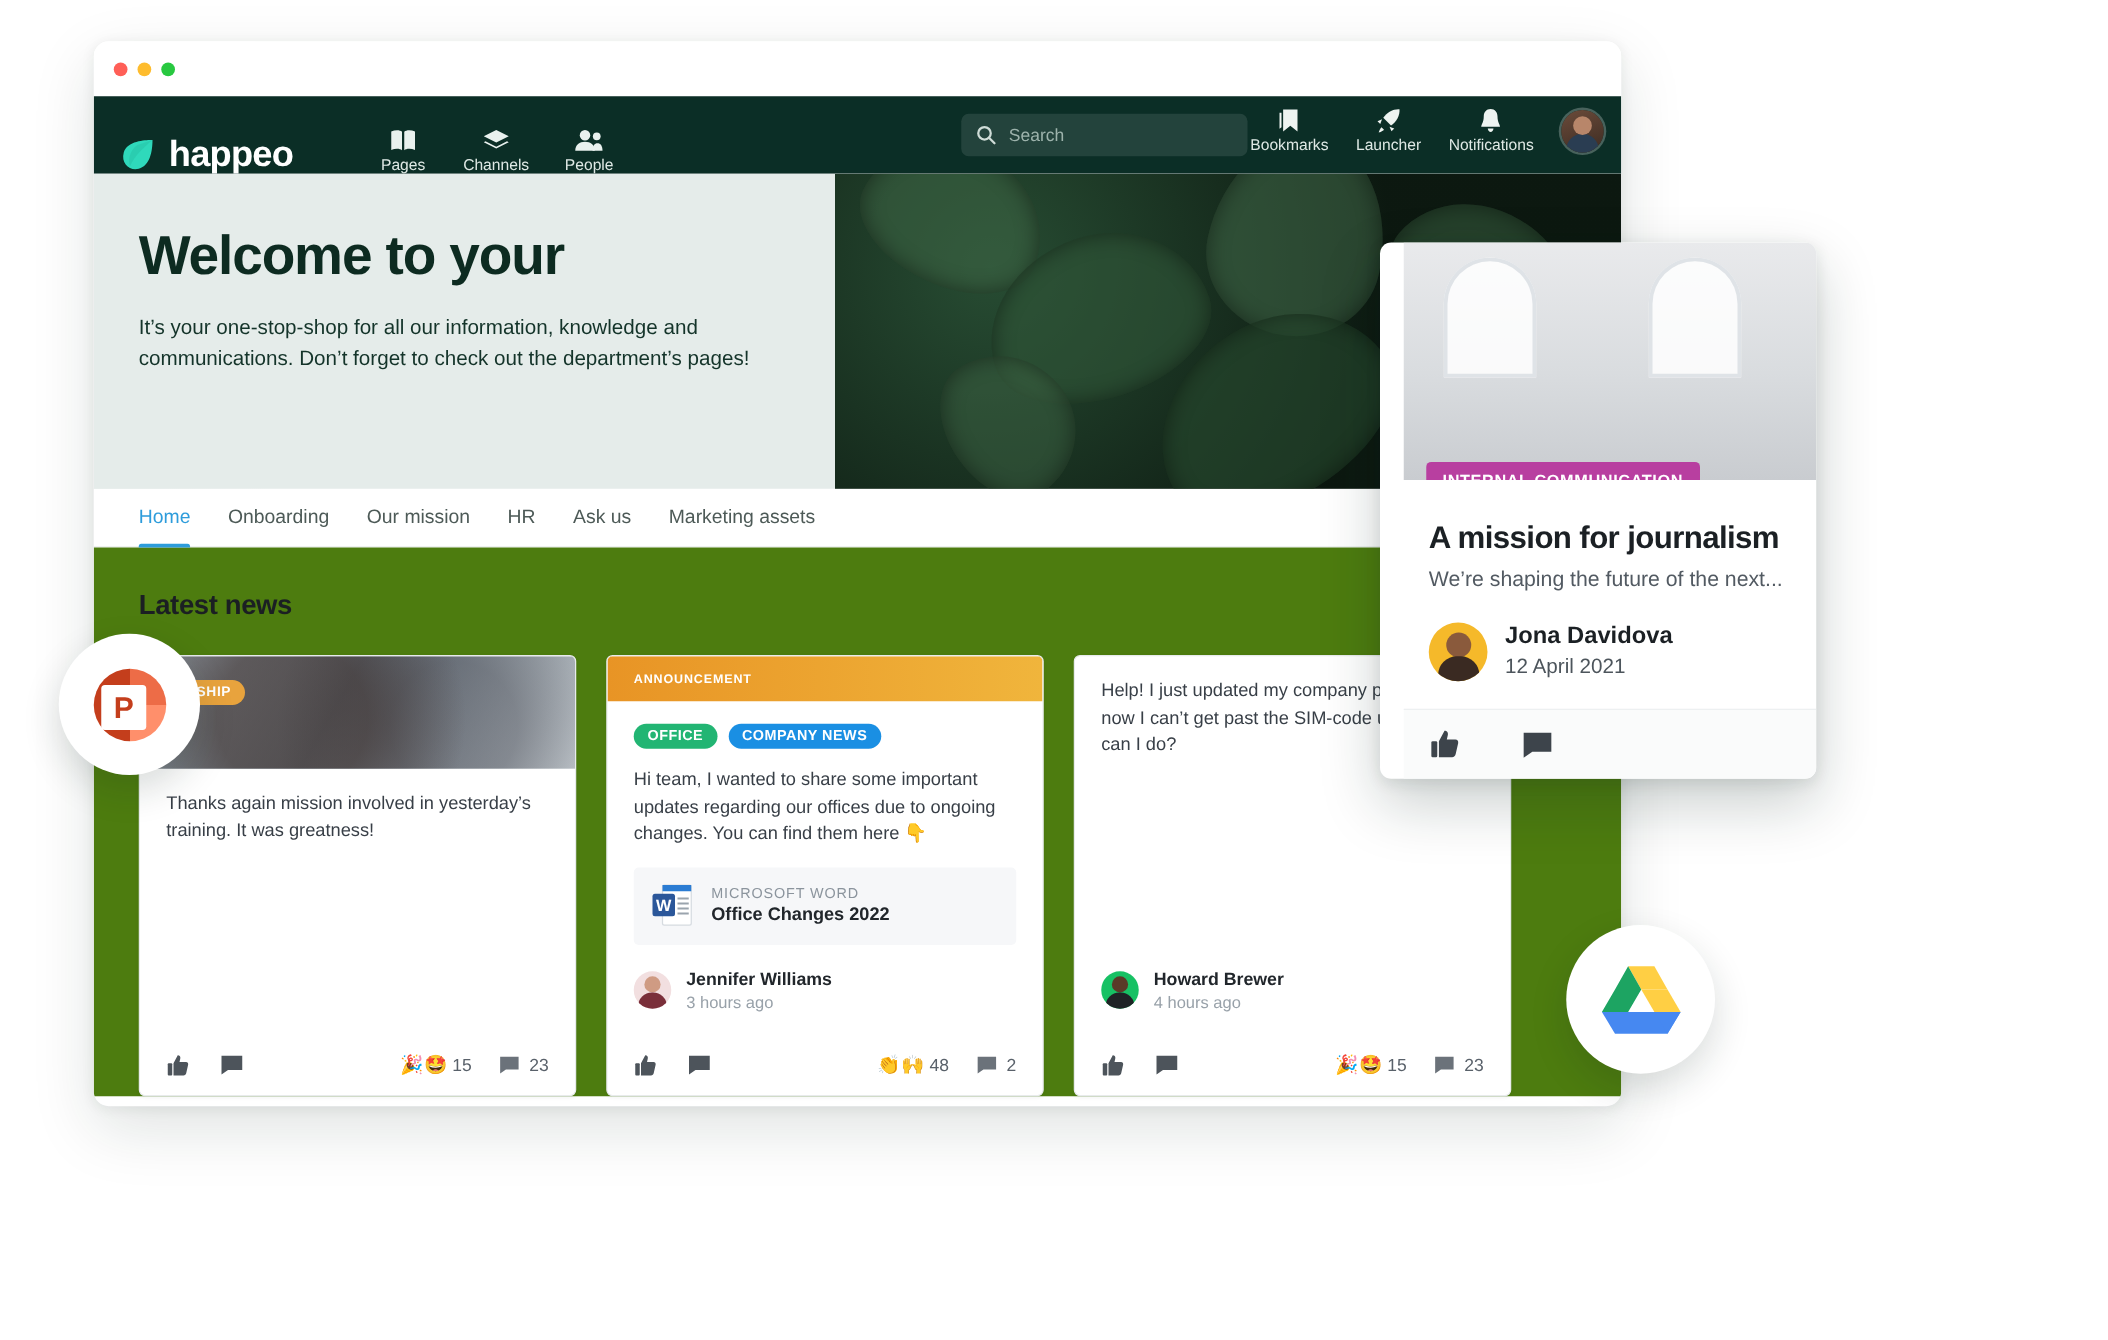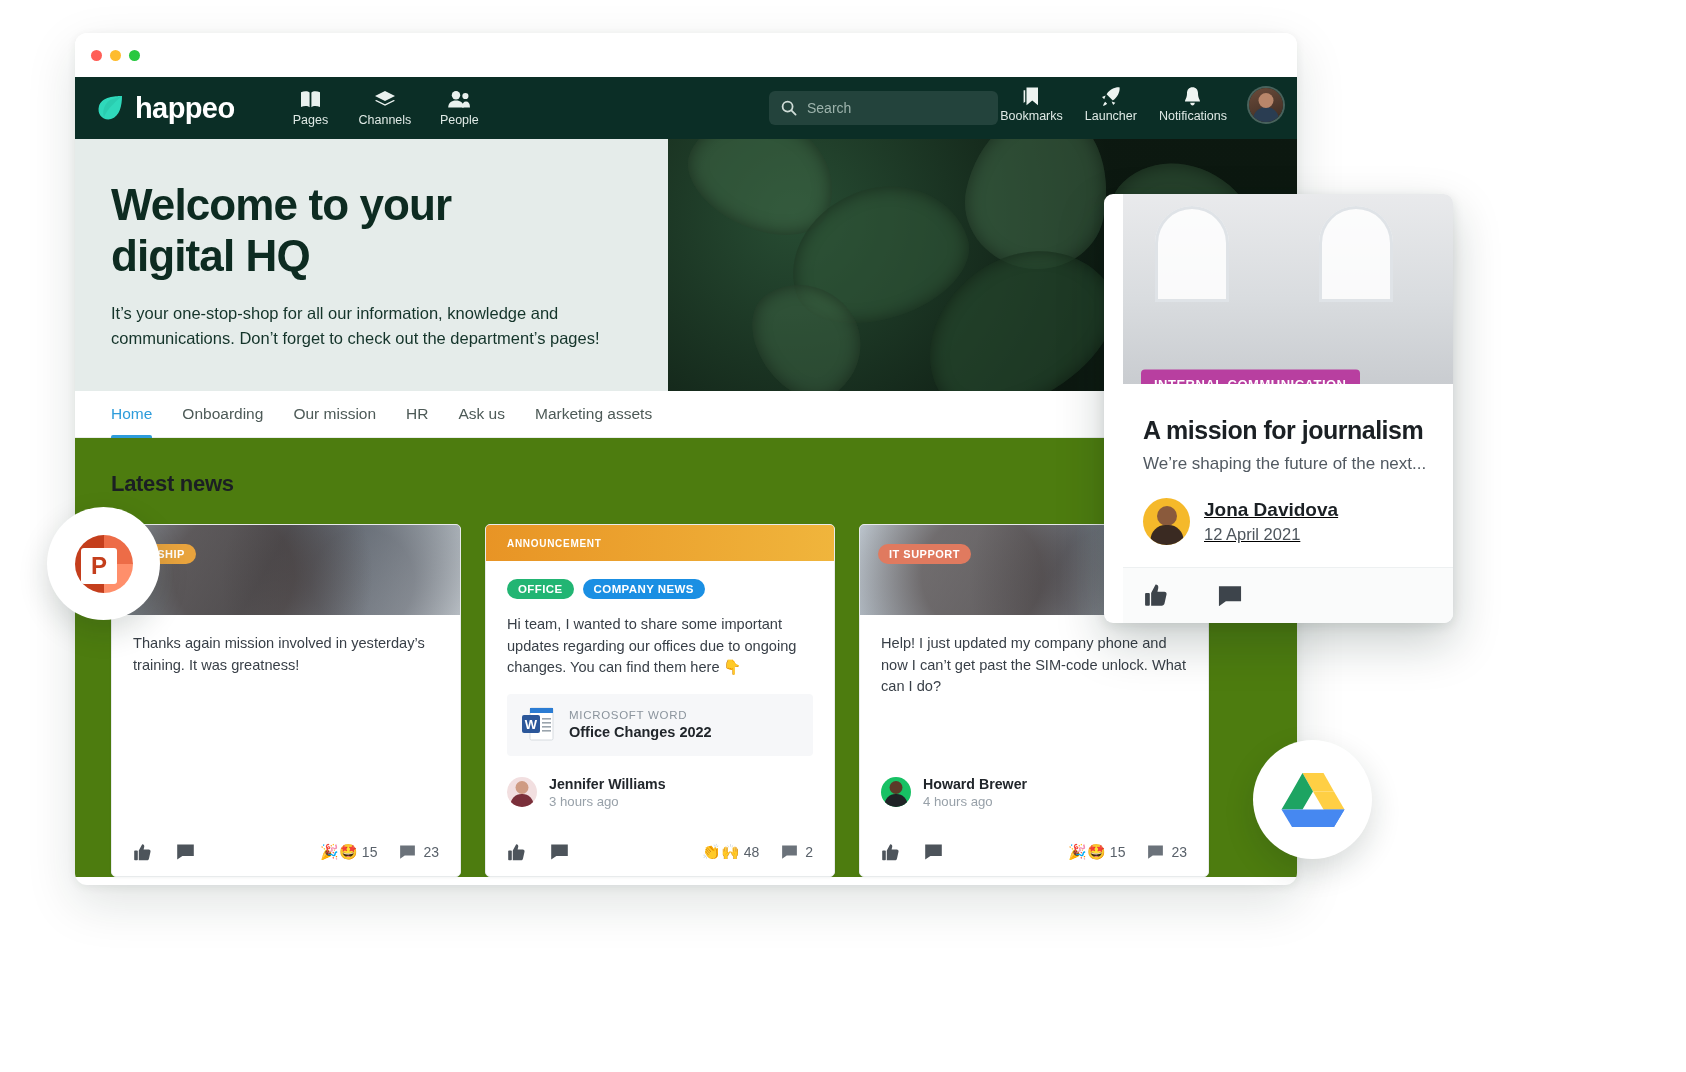--- a/index.html
+++ b/index.html
@@ -25,22 +25,23 @@
     display: flex; align-items: center; padding-left: 16px; gap: 8px;
   }
   .dot { width: 11px; height: 11px; border-radius: 50%; display: block; }
   .dot.red { background: #ff5f57; }
   .dot.yellow { background: #febc2e; }
   .dot.green { background: #28c840; }
 
   
   .topnav {
     height: 62px; background: #0b2e26;
-    display: flex; align-items: center; padding: 0 20px 0 20px;
+    display: flex; align-items: flex-end; padding: 0 20px 0 20px;
     position: relative;
+    gap: 12px;
   }
   .brand { display: flex; align-items: center; gap: 10px; margin-right: 30px; }
   .brand-mark {
     width: 30px; height: 30px; position: relative;
   }
   .brand-mark svg { display: block; }
   .brand-name {
     color: #fff; font-size: 29px; font-weight: 700; letter-spacing: -0.6px;
     line-height: 1;
   }
@@ -217,21 +218,21 @@
   .person .head { width: 17px; height: 17px; border-radius: 50%; margin: 0 auto 2px; }
   .person .body { width: 34px; height: 60px; border-radius: 13px 13px 0 0; }
   .fc-badge {
     position: absolute; left: 18px; bottom: 0; transform: translateY(50%);
     background: #b83fa0; color: #fff; font-size: 13px; font-weight: 700;
     letter-spacing: 0.5px; padding: 7px 13px; border-radius: 4px; z-index: 5;
   }
   .fc-body { padding: 32px 20px 0 20px; }
   .fc-title { font-size: 25px; font-weight: 700; color: #1b2024; letter-spacing: -0.5px; }
   .fc-sub { margin-top: 9px; font-size: 17px; color: #525a62; }
-  .fc-author { display: flex; align-items: center; gap: 14px; padding: 24px 20px 22px 20px; text-decoration: underline; }
+  .fc-author { display: flex; gap: 14px; padding: 24px 20px 22px 20px; }
   .fc-av {
     width: 47px; height: 47px; border-radius: 50%; background: #f5b92a;
     position: relative; overflow: hidden; flex: 0 0 47px;
   }
   .fc-av::before { content:""; position:absolute; left:50%; top:18%; transform:translateX(-50%);
     width:20px; height:20px; border-radius:50%; background:#8a5a3c; }
   .fc-av::after { content:""; position:absolute; left:50%; top:58%; transform:translateX(-50%);
     width:33px; height:28px; border-radius:15px 15px 0 0; background:#3a2a22; }
   .fc-name { font-size: 19px; font-weight: 700; color: #1b2024; }
   .fc-date { font-size: 16.5px; color: #4d555c; margin-top: 4px; }
@@ -359,21 +360,20 @@
         <span class="leaf" style="width:140px;height:160px;left:300px;top:-30px;transform:rotate(12deg);background:rgba(70,112,78,0.5);"></span>
         <span class="leaf" style="width:200px;height:140px;left:250px;top:120px;transform:rotate(-32deg);background:rgba(38,72,46,0.65);"></span>
         <span class="leaf" style="width:160px;height:120px;left:440px;top:30px;transform:rotate(40deg);background:rgba(58,98,66,0.55);"></span>
         <span class="leaf" style="width:190px;height:150px;left:480px;top:140px;transform:rotate(-10deg);background:rgba(44,80,52,0.6);"></span>
         <span class="leaf" style="width:120px;height:100px;left:80px;top:150px;transform:rotate(55deg);background:rgba(66,106,74,0.45);"></span>
       </div>
       <div class="hero-fade"></div>
       <div class="hero-inner">
         <h1>
           <span>Welcome to your</span><br>
-          <span>digital HQ</span>
         </h1>
         <p>
           <span>It’s your one-stop-shop for all our information, knowledge and</span><br>
           <span>communications. Don’t forget to check out the department’s pages!</span>
         </p>
       </div>
     </div>
 
     <div class="tabs">
       <div class="tab active">
@@ -502,23 +502,20 @@
                     <path d="M1.2 1.6 H17.8 V13 H6.4 L1.2 16.6 Z" fill="#6b727a"></path>
                   </svg>
                 </span>
                 <span>2</span>
               </span>
             </span>
           </div>
         </div>
 
         <div class="card">
-          <div class="card-media media-c">
-            <span class="pill itsupport">IT SUPPORT</span>
-          </div>
           <div class="card-body">
             <div class="card-text">Help! I just updated my company phone and now I can’t get past the SIM-code unlock. What can I do?</div>
           </div>
           <div class="card-author">
             <span class="av av-h"></span>
             <span>
               <span class="av-name" style="display:block">Howard Brewer</span>
               <span class="av-time" style="display:block">4 hours ago</span>
             </span>
           </div>

